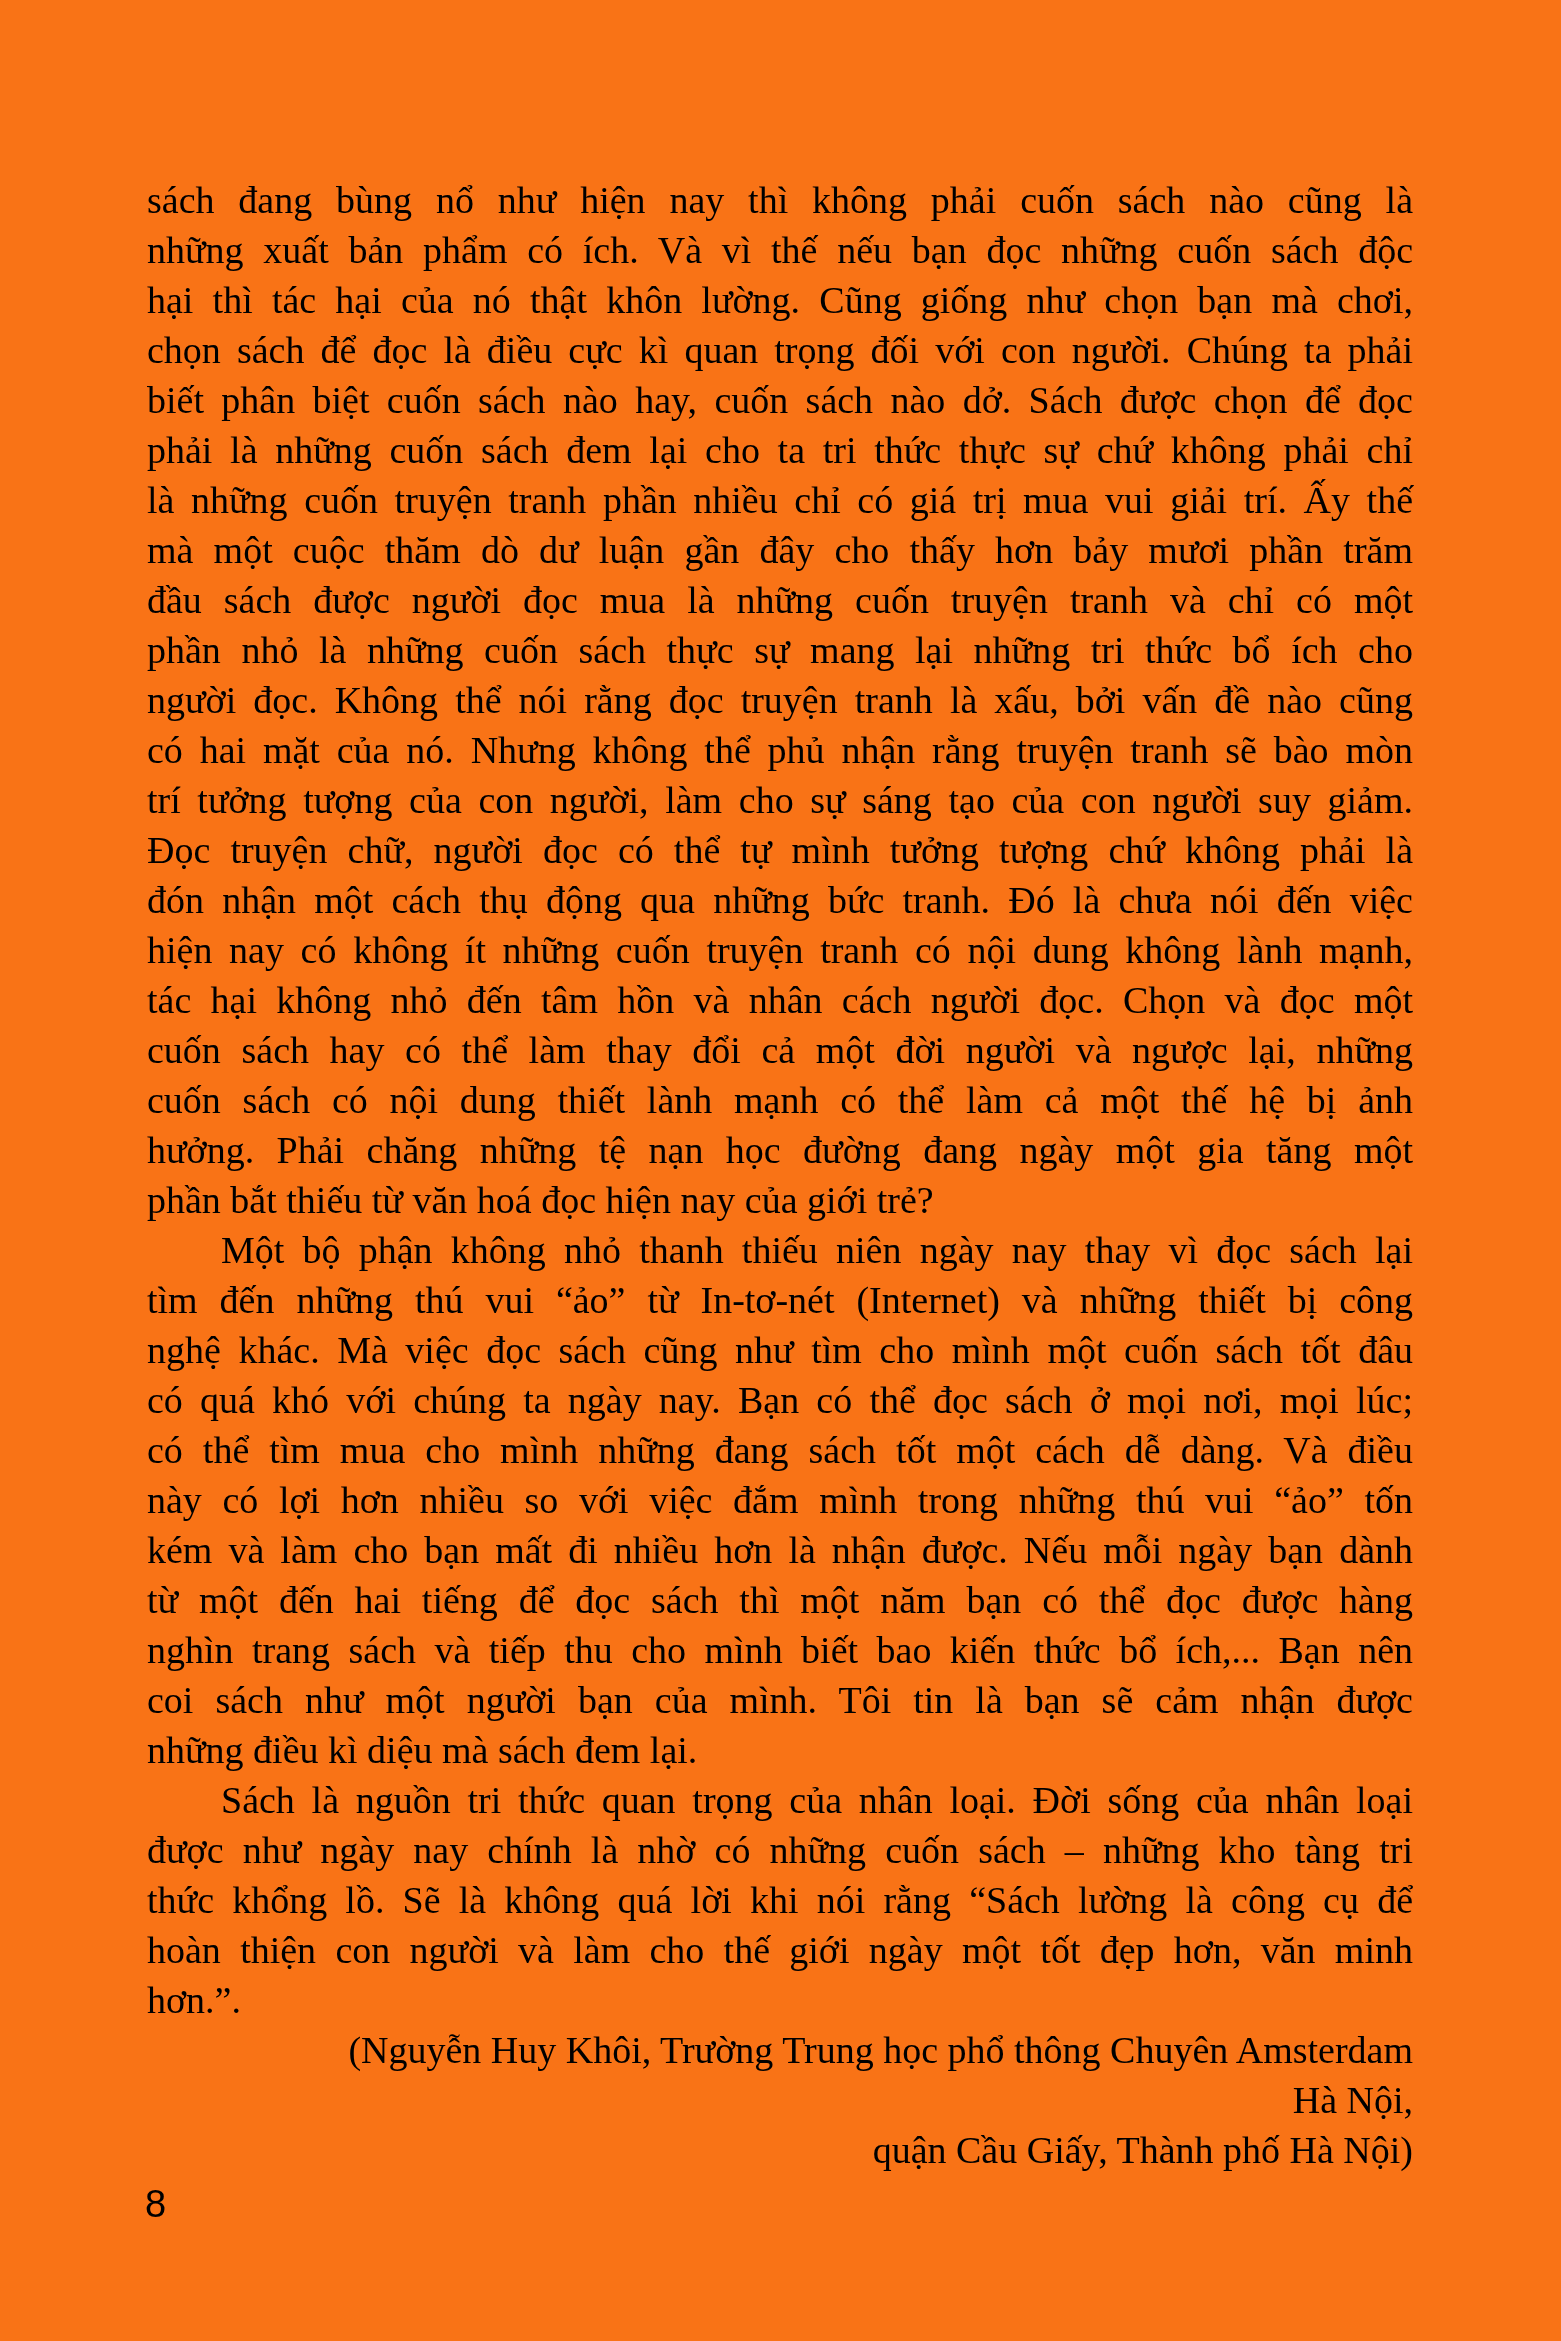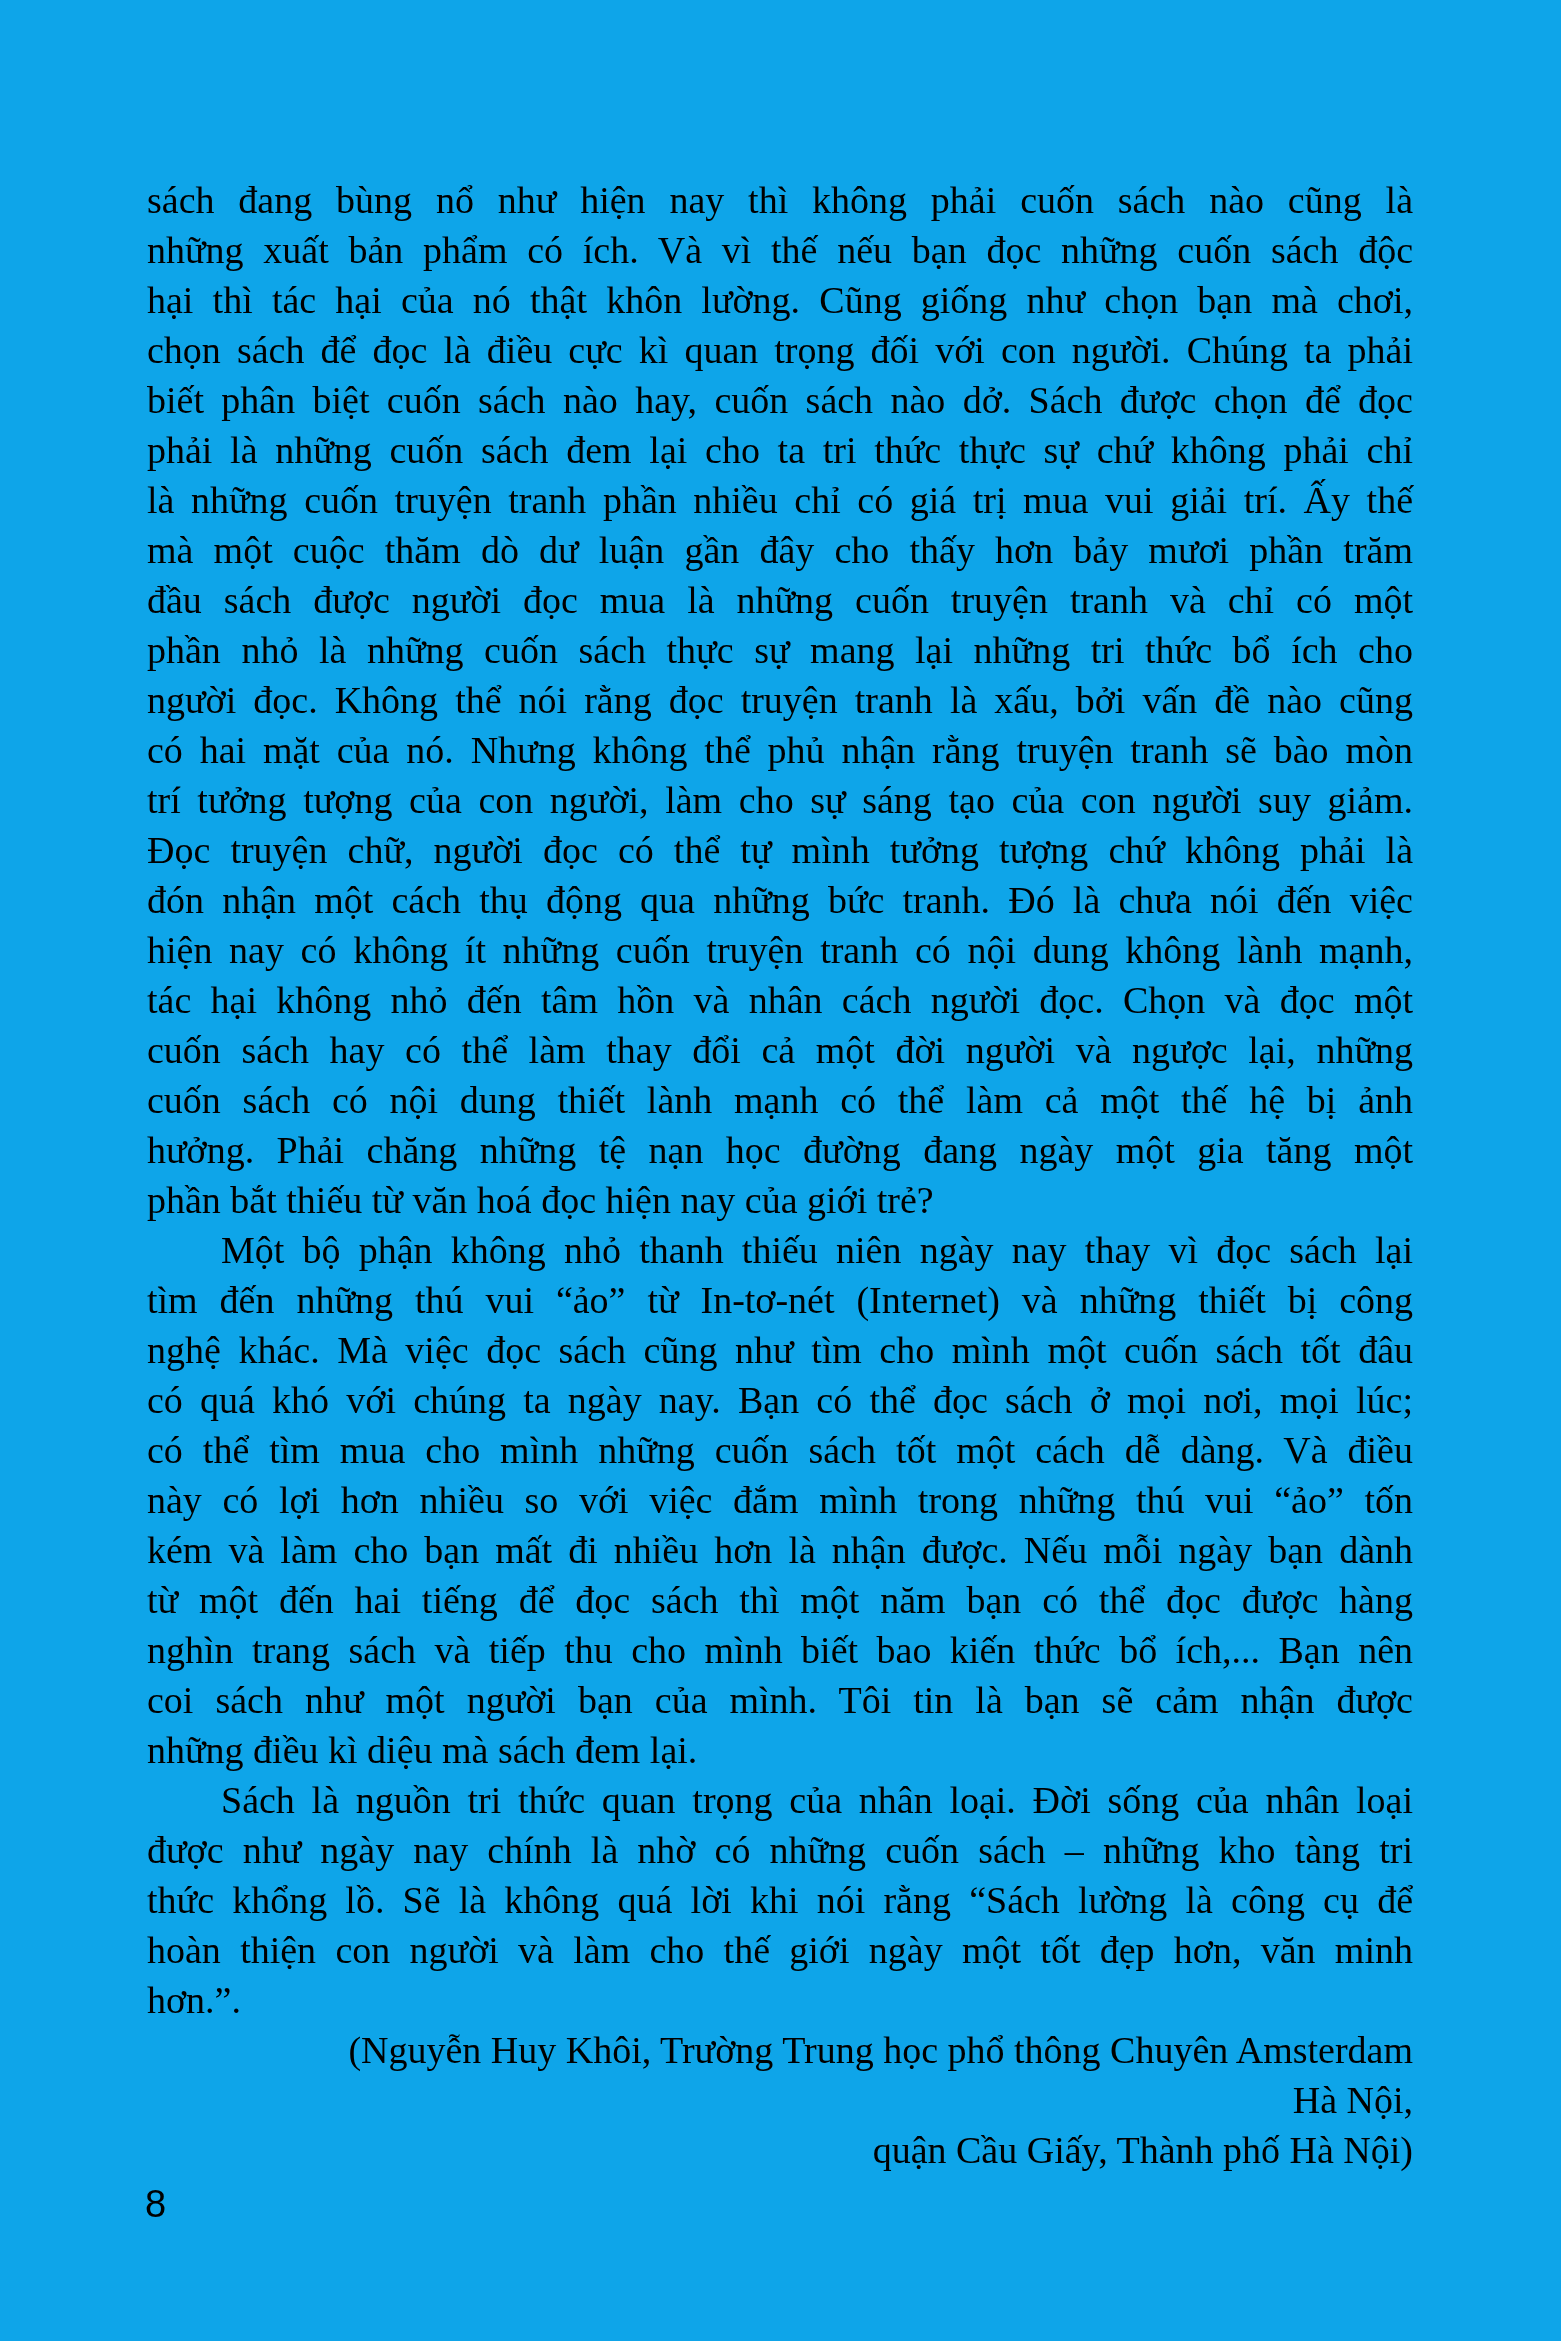--- a/index.html
+++ b/index.html
@@ -4,21 +4,21 @@
 <style>
   html, body {
     margin: 0;
     padding: 0;
     background: #ffffff;
   }
   .page {
     position: relative;
     width: 1561px;
     height: 2342px;
-    background: #0ea5e9;
+    background: #f97316;
     overflow: hidden;
     font-family: "Liberation Serif", "DejaVu Serif", serif;
     color: #000000;
   }
   .text-block {
     position: absolute;
     left: 147px;
     top: 175px;
     width: 1266px;
   }
@@ -74,21 +74,21 @@
       <div class="line">hiện nay có không ít những cuốn truyện tranh có nội dung không lành mạnh,</div>
       <div class="line">tác hại không nhỏ đến tâm hồn và nhân cách người đọc. Chọn và đọc một</div>
       <div class="line">cuốn sách hay có thể làm thay đổi cả một đời người và ngược lại, những</div>
       <div class="line">cuốn sách có nội dung thiết lành mạnh có thể làm cả một thế hệ bị ảnh</div>
       <div class="line">hưởng. Phải chăng những tệ nạn học đường đang ngày một gia tăng một</div>
       <div class="line last">phần bắt thiếu từ văn hoá đọc hiện nay của giới trẻ?</div>
       <div class="line indent">Một bộ phận không nhỏ thanh thiếu niên ngày nay thay vì đọc sách lại</div>
       <div class="line">tìm đến những thú vui “ảo” từ In-tơ-nét (Internet) và những thiết bị công</div>
       <div class="line">nghệ khác. Mà việc đọc sách cũng như tìm cho mình một cuốn sách tốt đâu</div>
       <div class="line">có quá khó với chúng ta ngày nay. Bạn có thể đọc sách ở mọi nơi, mọi lúc;</div>
-      <div class="line">có thể tìm mua cho mình những cuốn sách tốt một cách dễ dàng. Và điều</div>
+      <div class="line">có thể tìm mua cho mình những đang sách tốt một cách dễ dàng. Và điều</div>
       <div class="line">này có lợi hơn nhiều so với việc đắm mình trong những thú vui “ảo” tốn</div>
       <div class="line">kém và làm cho bạn mất đi nhiều hơn là nhận được. Nếu mỗi ngày bạn dành</div>
       <div class="line">từ một đến hai tiếng để đọc sách thì một năm bạn có thể đọc được hàng</div>
       <div class="line">nghìn trang sách và tiếp thu cho mình biết bao kiến thức bổ ích,... Bạn nên</div>
       <div class="line">coi sách như một người bạn của mình. Tôi tin là bạn sẽ cảm nhận được</div>
       <div class="line last">những điều kì diệu mà sách đem lại.</div>
       <div class="line indent">Sách là nguồn tri thức quan trọng của nhân loại. Đời sống của nhân loại</div>
       <div class="line">được như ngày nay chính là nhờ có những cuốn sách – những kho tàng tri</div>
       <div class="line">thức khổng lồ. Sẽ là không quá lời khi nói rằng “Sách lường là công cụ để</div>
       <div class="line">hoàn thiện con người và làm cho thế giới ngày một tốt đẹp hơn, văn minh</div>

